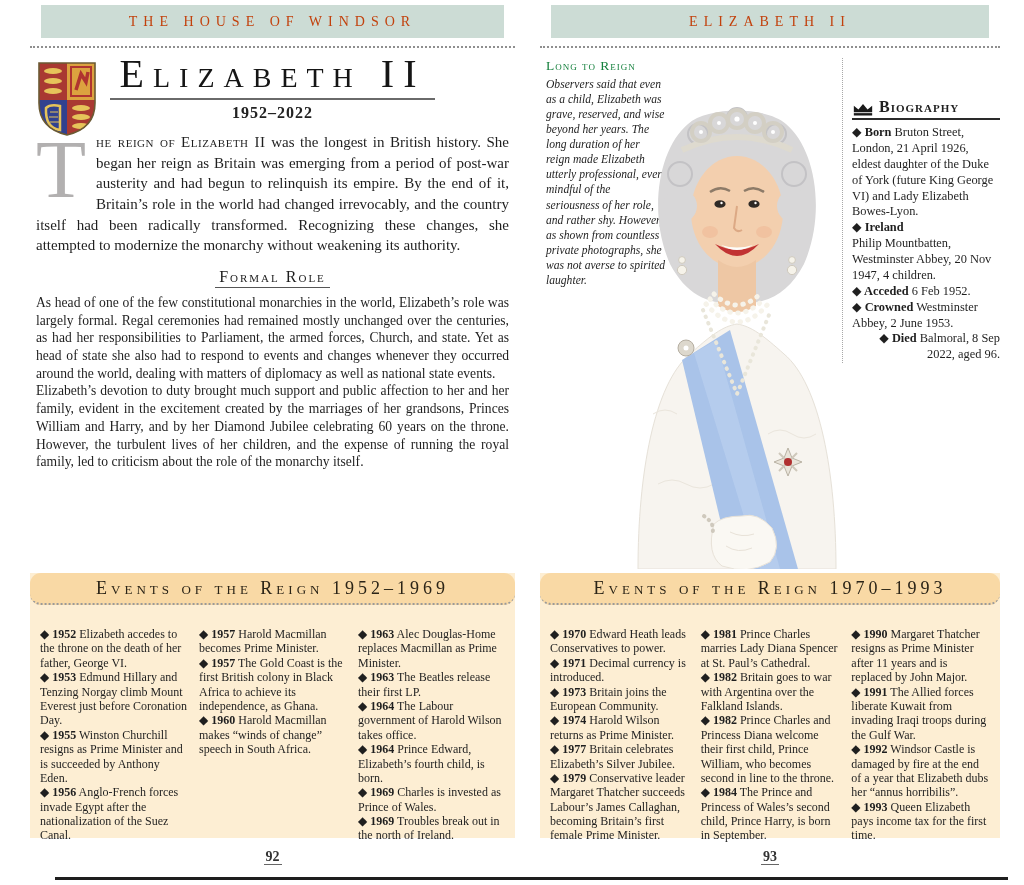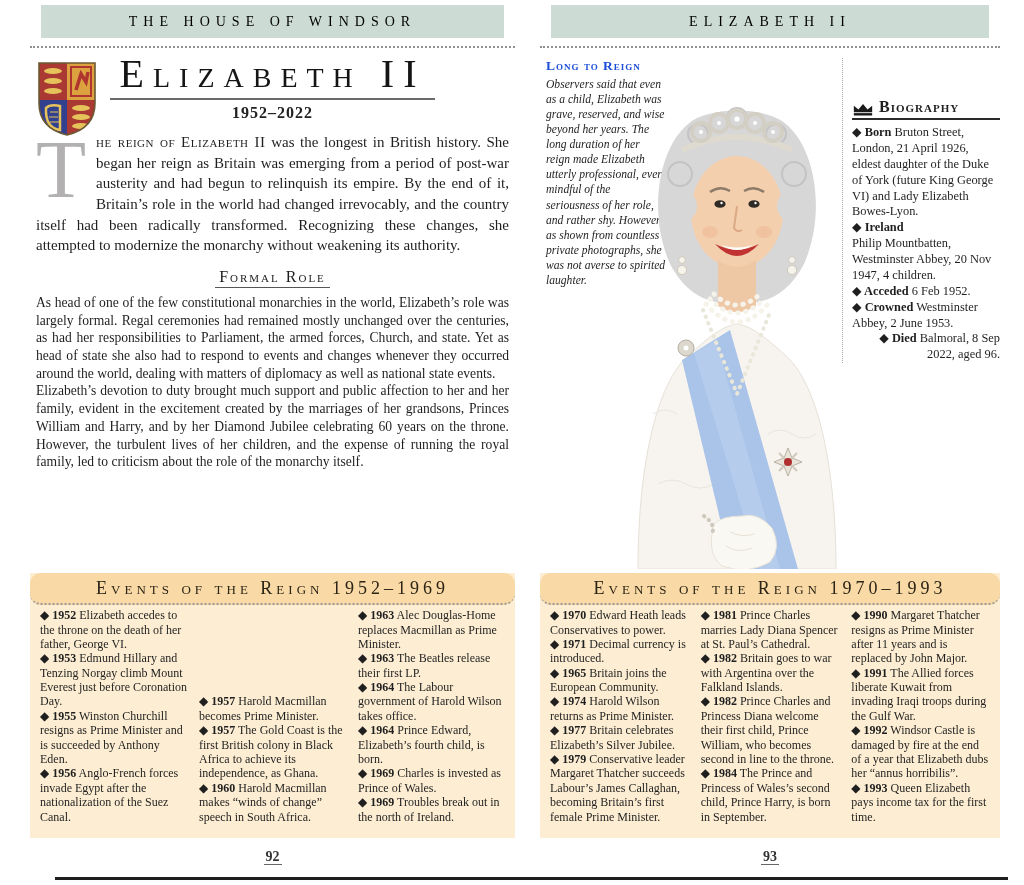--- a/index.html
+++ b/index.html
@@ -10,21 +10,21 @@
   }
   .page{position:absolute;top:5px;height:862px;}
   .page.left{left:30px;width:485px;}
   .page.right{left:540px;width:460px;}
 
   .banner{
     height:33px;margin:0 11px;background:#ccdcd5;
     display:flex;align-items:center;justify-content:center;
   }
   .banner span{
-    font-size:14px;letter-spacing:6px;color:#000000;text-transform:uppercase;
+    font-size:14px;letter-spacing:6px;color:#c2410c;text-transform:uppercase;
   }
   .dotrule{border-top:2px dotted #8f8f8f;margin-top:8px;}
 
   
   .content{position:relative;margin-top:4px;height:516px;overflow:hidden;}
   .crest{position:absolute;left:6px;top:8px;}
   .title-wrap{text-align:center;}
   .title{
     display:inline-block;font-variant:small-caps;font-size:40px;letter-spacing:9px;
     color:#151515;border-bottom:2px solid #6a6a6a;padding:0 10px 2px 10px;line-height:1.1;
@@ -41,21 +41,21 @@
   }
   .sechead span{
     display:inline-block;font-variant:small-caps;font-size:16px;letter-spacing:2px;
     border-bottom:1px solid #555;padding:0 4px 1px 4px;color:#1c1c1c;
   }
   .bodytext{margin:0 6px;font-size:13.6px;line-height:1.3;text-align:justify;}
 
   
   .content2{position:relative;margin-top:4px;height:520px;overflow:hidden;}
   .caption-col{position:absolute;left:6px;top:6px;width:120px;}
-  .caption-head{font-variant:small-caps;font-weight:bold;font-size:13.5px;letter-spacing:1px;color:#1d4ed8;}
+  .caption-head{font-variant:small-caps;font-weight:normal;font-size:13.5px;letter-spacing:1px;color:#15803d;}
   .caption-body{font-style:italic;font-size:11.6px;line-height:1.3;margin-top:3px;color:#242424;}
   .queen-photo{position:absolute;left:78px;top:2px;}
   .bio-col{
     position:absolute;right:0;top:6px;width:148px;
     border-left:1px dotted #a8a8a8;padding-left:9px;
   }
   .bio-head{
     display:flex;align-items:flex-end;gap:5px;
     border-bottom:2px solid #2a2a2a;padding-bottom:2px;margin-bottom:5px;margin-top:40px;
   }
@@ -67,21 +67,21 @@
 
   
   .events{position:absolute;top:568px;left:0;right:0;height:265px;background:#fdeed3;}
   .events-header{
     height:30px;background:#f9d9a5;border-bottom:2px dotted #9a9a9a;
     display:flex;align-items:center;justify-content:center;border-radius:11px;
   }
   .events-header span{
     font-variant:small-caps;font-size:18px;letter-spacing:4px;color:#2b2417;
   }
-  .events-body{display:flex;gap:12px;padding:7px 10px;overflow:hidden;height:212px;align-items:flex-end;}
+  .events-body{display:flex;gap:12px;padding:22px 10px;overflow:hidden;height:212px;}
   .ecol{flex:1;}
   .ev{font-size:12px;line-height:1.2;margin:0;}
   .ev .evb{font-weight:bold;}
 
   .pagenum{position:absolute;top:842px;left:0;right:0;text-align:center;font-weight:bold;}
   .pagenum span{font-size:14px;color:#333;border-bottom:1px solid #666;padding:0 2px 0 2px;}
 
   .scan-edge{position:absolute;left:55px;right:16px;top:877px;height:3px;background:#1e1e1e;}
 </style>
 </head>
@@ -279,21 +279,21 @@
   </div>
 
   <div class="events">
     <div class="events-header">
       <span>Events of the Reign 1970–1993</span>
     </div>
     <div class="events-body">
       <div class="ecol">
           <div class="ev"><span class="evb">◆ 1970</span> Edward Heath leads Conservatives to power.</div>
           <div class="ev"><span class="evb">◆ 1971</span> Decimal currency is introduced.</div>
-          <div class="ev"><span class="evb">◆ 1965</span> Britain joins the European Community.</div>
+          <div class="ev"><span class="evb">◆ 1973</span> Britain joins the European Community.</div>
           <div class="ev"><span class="evb">◆ 1974</span> Harold Wilson returns as Prime Minister.</div>
           <div class="ev"><span class="evb">◆ 1977</span> Britain celebrates Elizabeth’s Silver Jubilee.</div>
           <div class="ev"><span class="evb">◆ 1979</span> Conservative leader Margaret Thatcher succeeds Labour’s James Callaghan, becoming Britain’s first female Prime Minister.</div>
         </div>
       <div class="ecol">
           <div class="ev"><span class="evb">◆ 1981</span> Prince Charles marries Lady Diana Spencer at St. Paul’s Cathedral.</div>
           <div class="ev"><span class="evb">◆ 1982</span> Britain goes to war with Argentina over the Falkland Islands.</div>
           <div class="ev"><span class="evb">◆ 1982</span> Prince Charles and Princess Diana welcome their first child, Prince William, who becomes second in line to the throne.</div>
           <div class="ev"><span class="evb">◆ 1984</span> The Prince and Princess of Wales’s second child, Prince Harry, is born in September.</div>
         </div>

